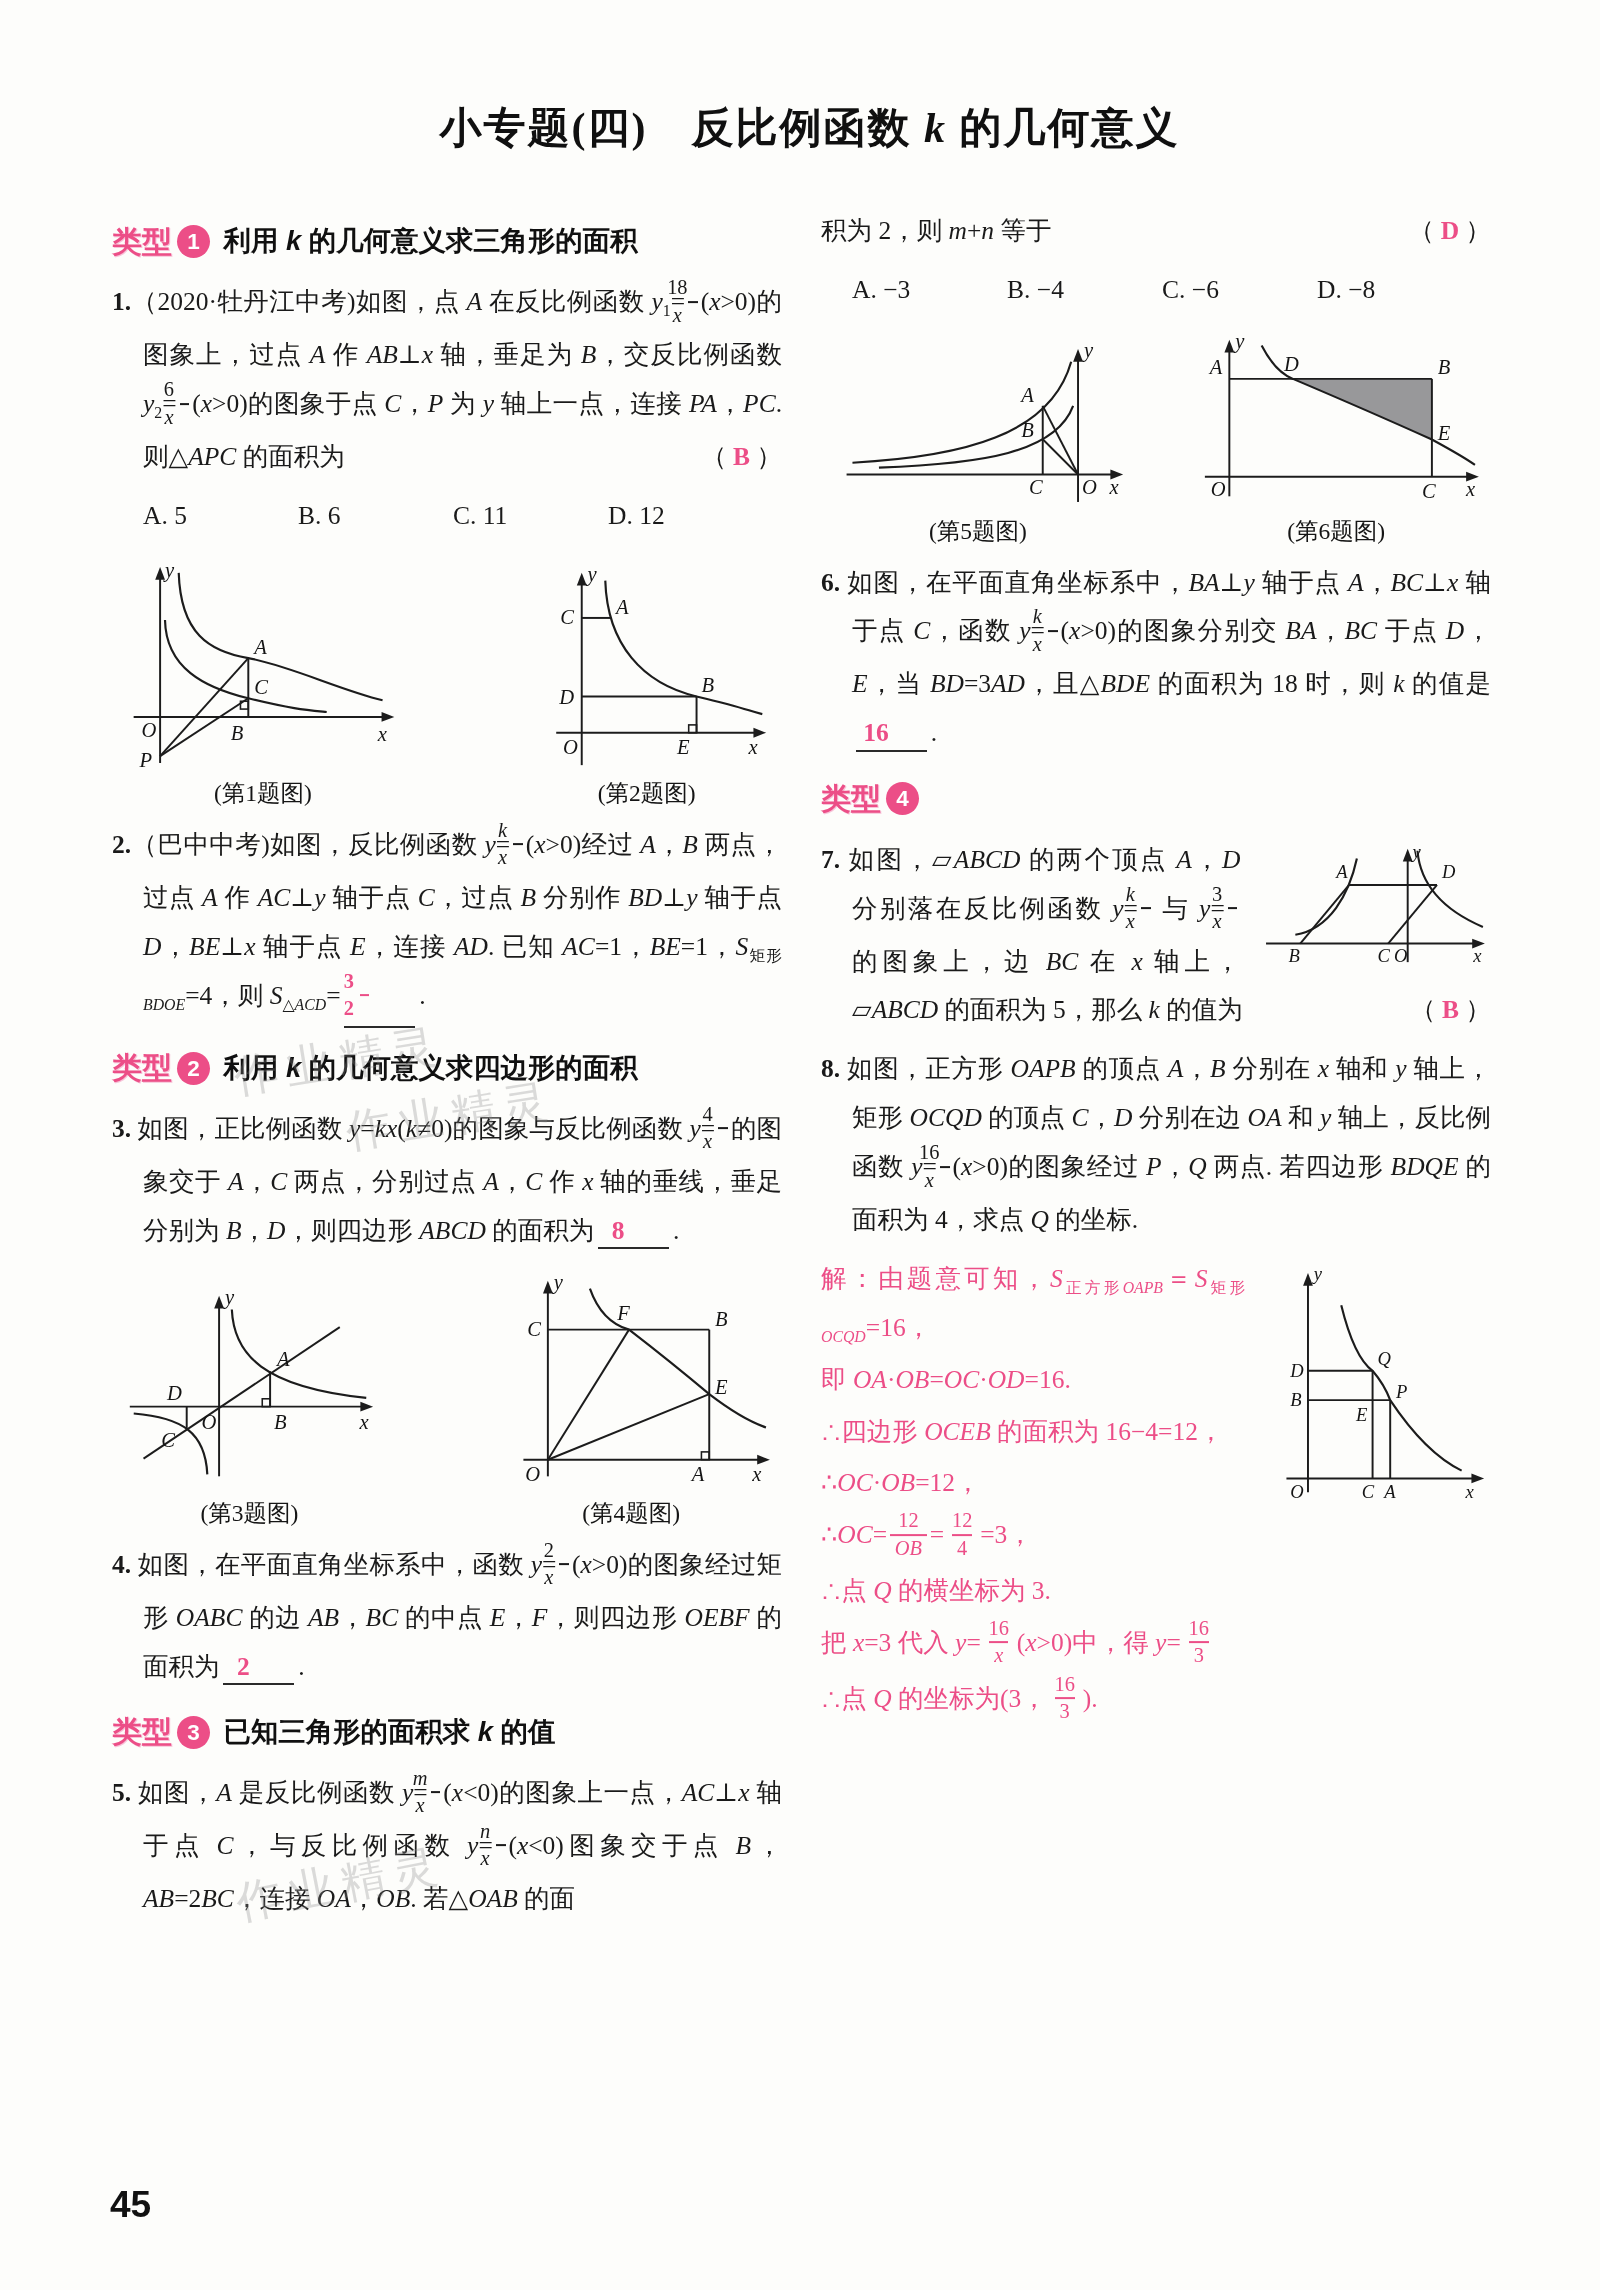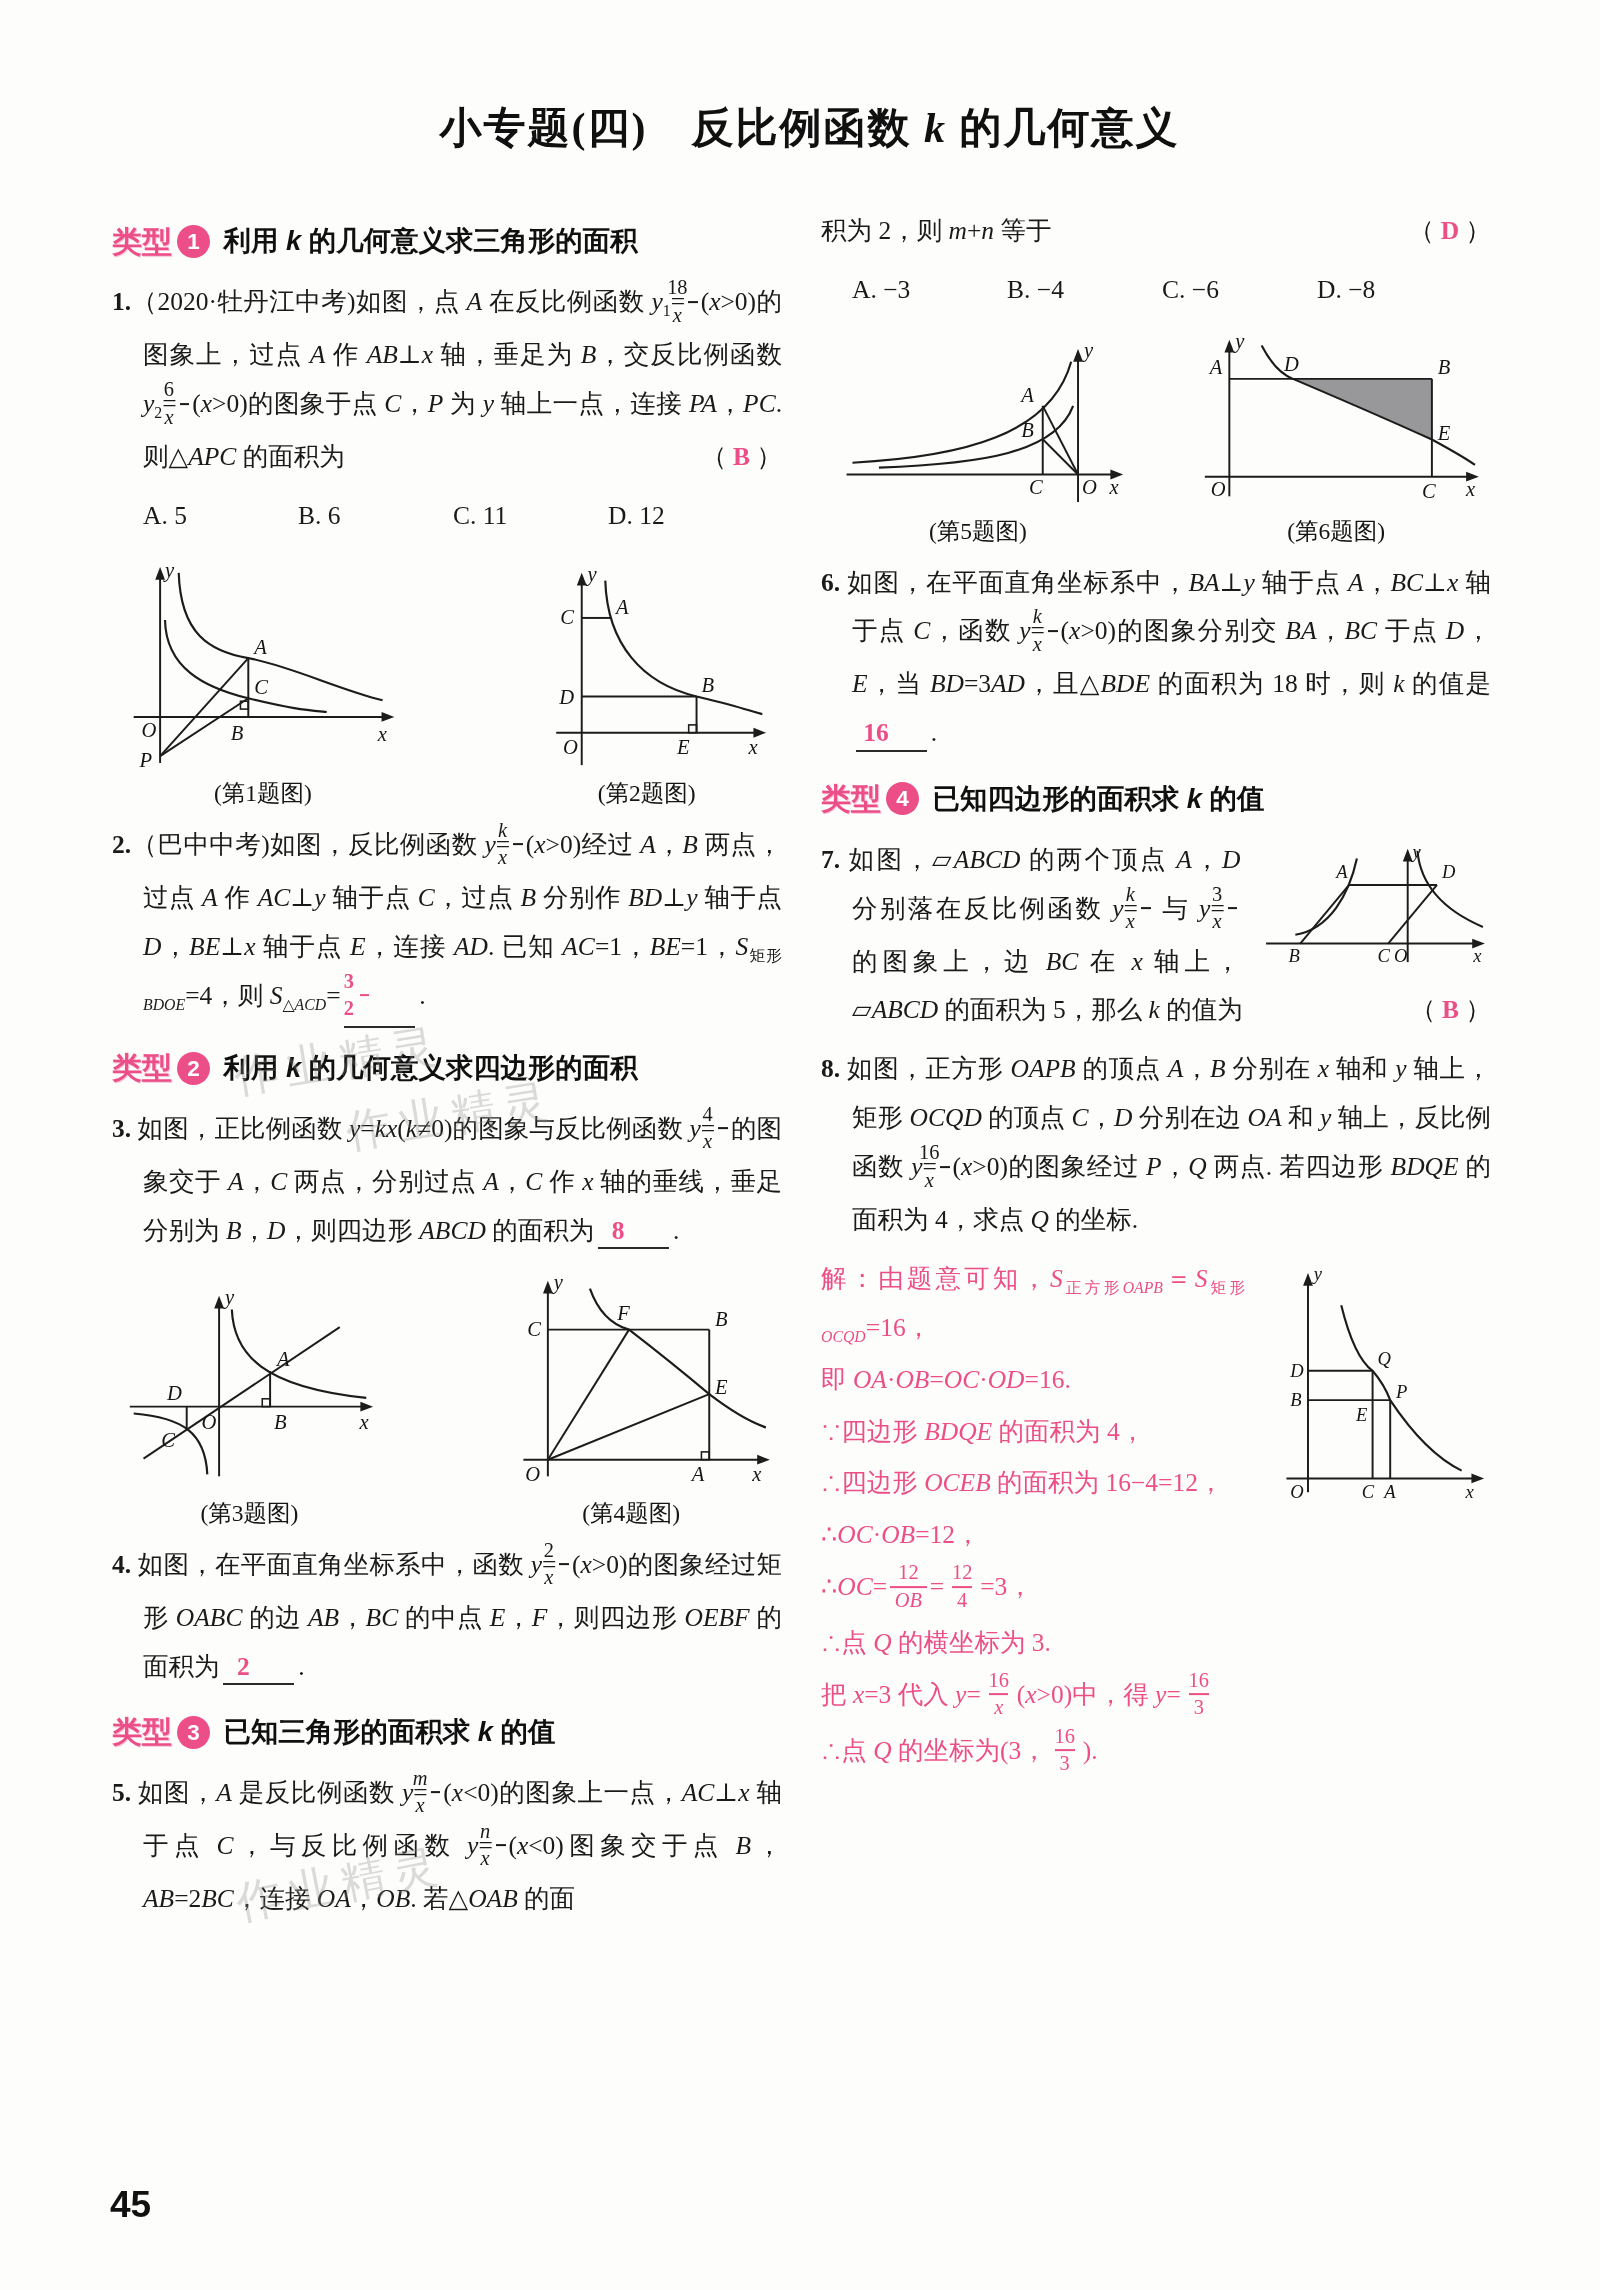--- a/index.html
+++ b/index.html
@@ -321,21 +321,20 @@
       <p class="q"><b>6.</b> 如图，在平面直角坐标系中，<i>BA</i>⊥<i>y</i> 轴于点 <i>A</i>，<i>BC</i>⊥<i>x</i> 轴于点 <i>C</i>，函数 <i>y</i>=<span class="frac">
             <span class="fn"><i>k</i></span>
             <span class="fd"><i>x</i></span>
           </span>(<i>x</i>&gt;0)的图象分别交 <i>BA</i>，<i>BC</i> 于点 <i>D</i>，<i>E</i>，当 <i>BD</i>=3<i>AD</i>，且△<i>BDE</i> 的面积为 18 时，则 <i>k</i> 的值是<span class="blank">16</span>.</p>
 
       <div class="type-row">
         <span class="type-badge">
           <span>类型</span>
           <span class="type-num">4</span>
         </span>
-        <span class="type-title">已知四边形的面积求 <i>k</i> 的值</span>
       </div>
 
       <div>
         <div class="fig fig-right">
           <svg class="small" width="235" height="127" viewBox="0 0 240 130" style="font-size:26px">
             <g>
               <line class="ln" x1="155" y1="124" x2="155" y2="12"></line>
                 <polygon class="ar" points="155,8 150,21 160,21"></polygon>
               <line class="ln" x1="10" y1="105" x2="230" y2="105"></line>
                 <polygon class="ar" points="234,105 221,100 221,110"></polygon>
@@ -395,21 +394,20 @@
             <text x="30" y="148">B</text>
             <text x="97" y="163">E</text>
             <text x="30" y="242">O</text>
             <text x="103" y="242">C</text>
             <text x="126" y="242">A</text>
             <text x="209" y="242">x</text>
           </svg>
         </div>
         <p>解：由题意可知，<i>S</i><sub>正方形<i>OAPB</i></sub>＝<i>S</i><sub>矩形<i>OCQD</i></sub>=16，</p>
         <p>即 <i>OA</i>·<i>OB</i>=<i>OC</i>·<i>OD</i>=16.</p>
-        <p>∵四边形 <i>BDQE</i> 的面积为 4，</p>
         <p>∴四边形 <i>OCEB</i> 的面积为 16−4=12，</p>
         <p>∴<i>OC</i>·<i>OB</i>=12，</p>
         <p>∴<i>OC</i>=<span class="frac">
               <span class="fn">12</span>
               <span class="fd"><i>OB</i></span>
             </span>=<span class="frac">
               <span class="fn">12</span>
               <span class="fd">4</span>
             </span>=3，</p>
         <p>∴点 <i>Q</i> 的横坐标为 3.</p>

